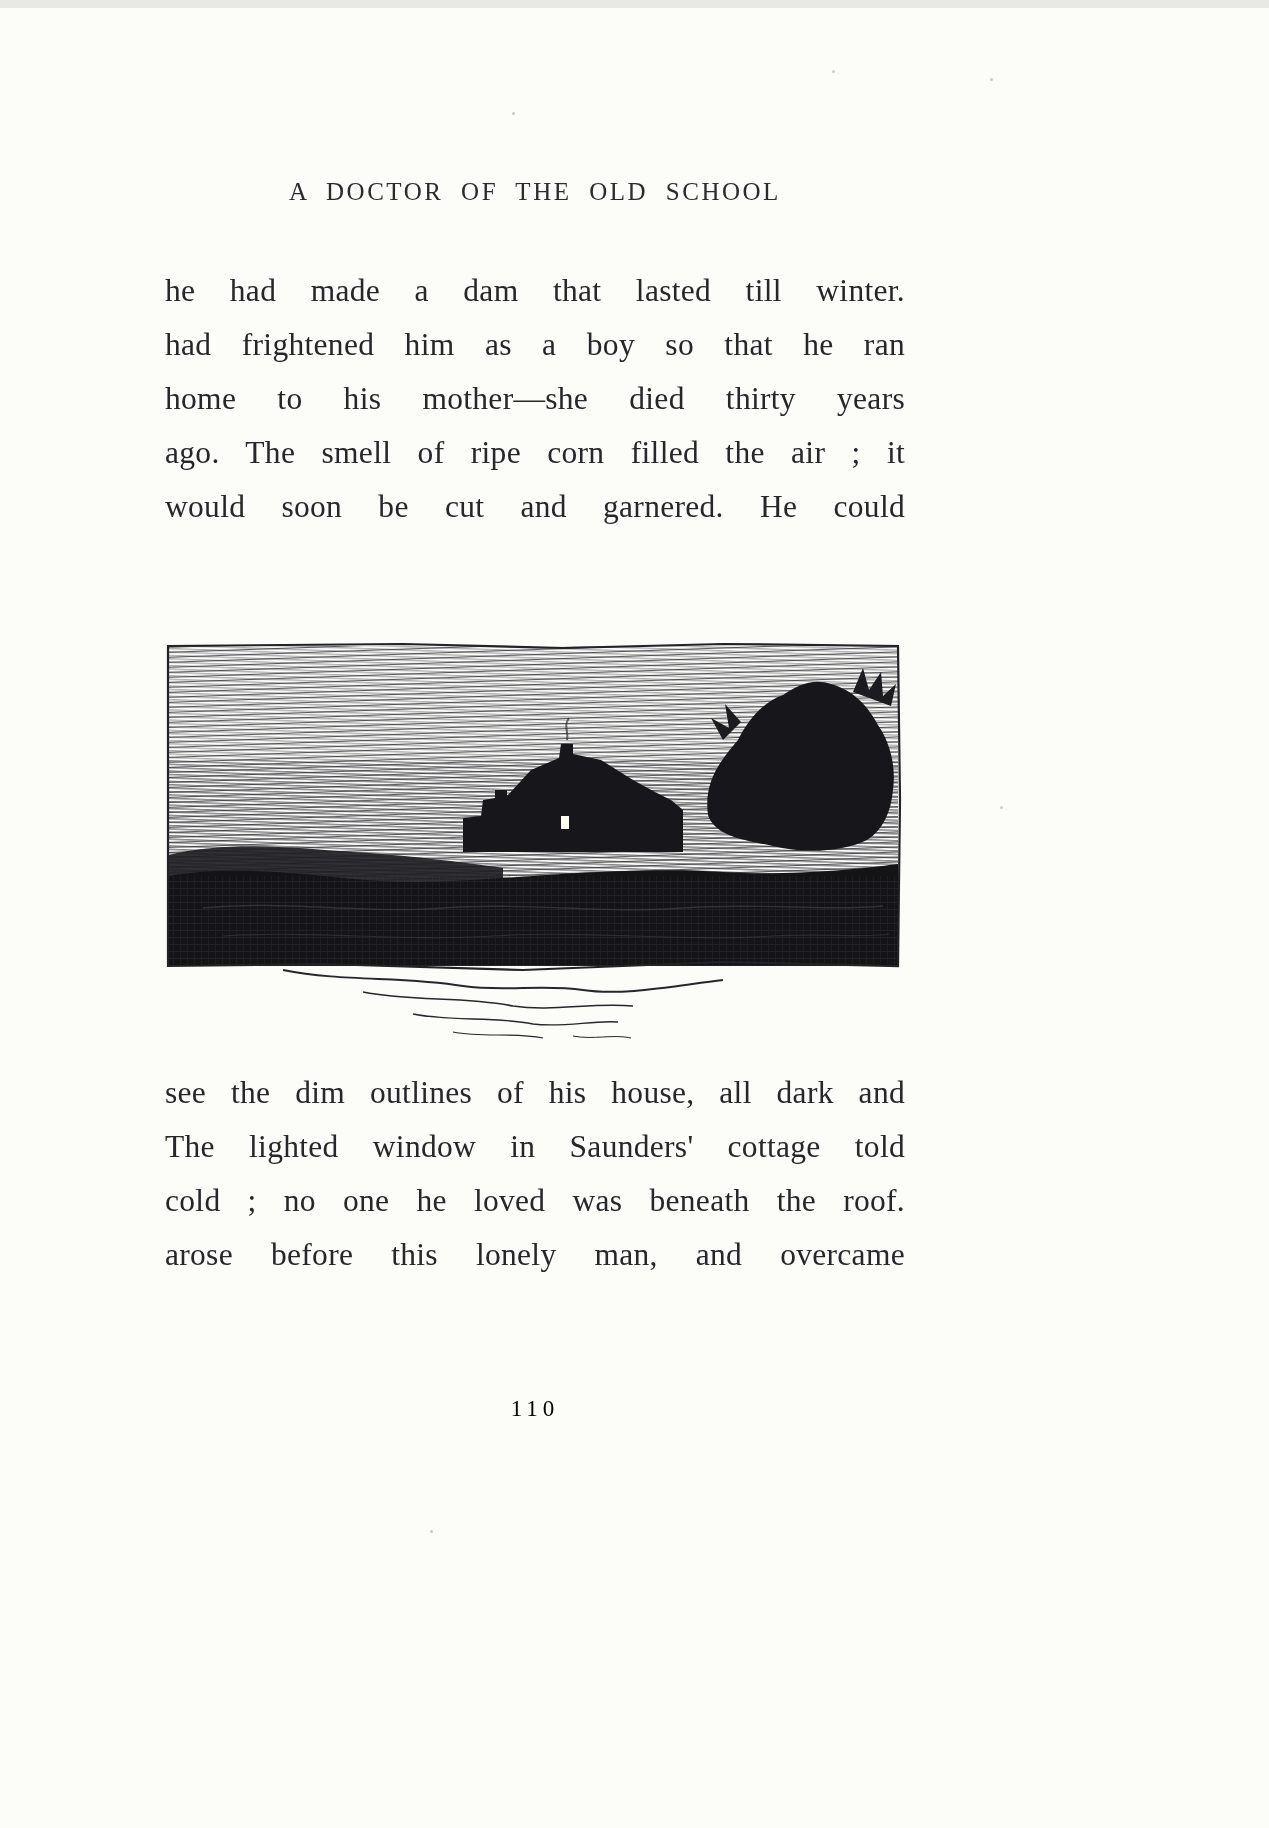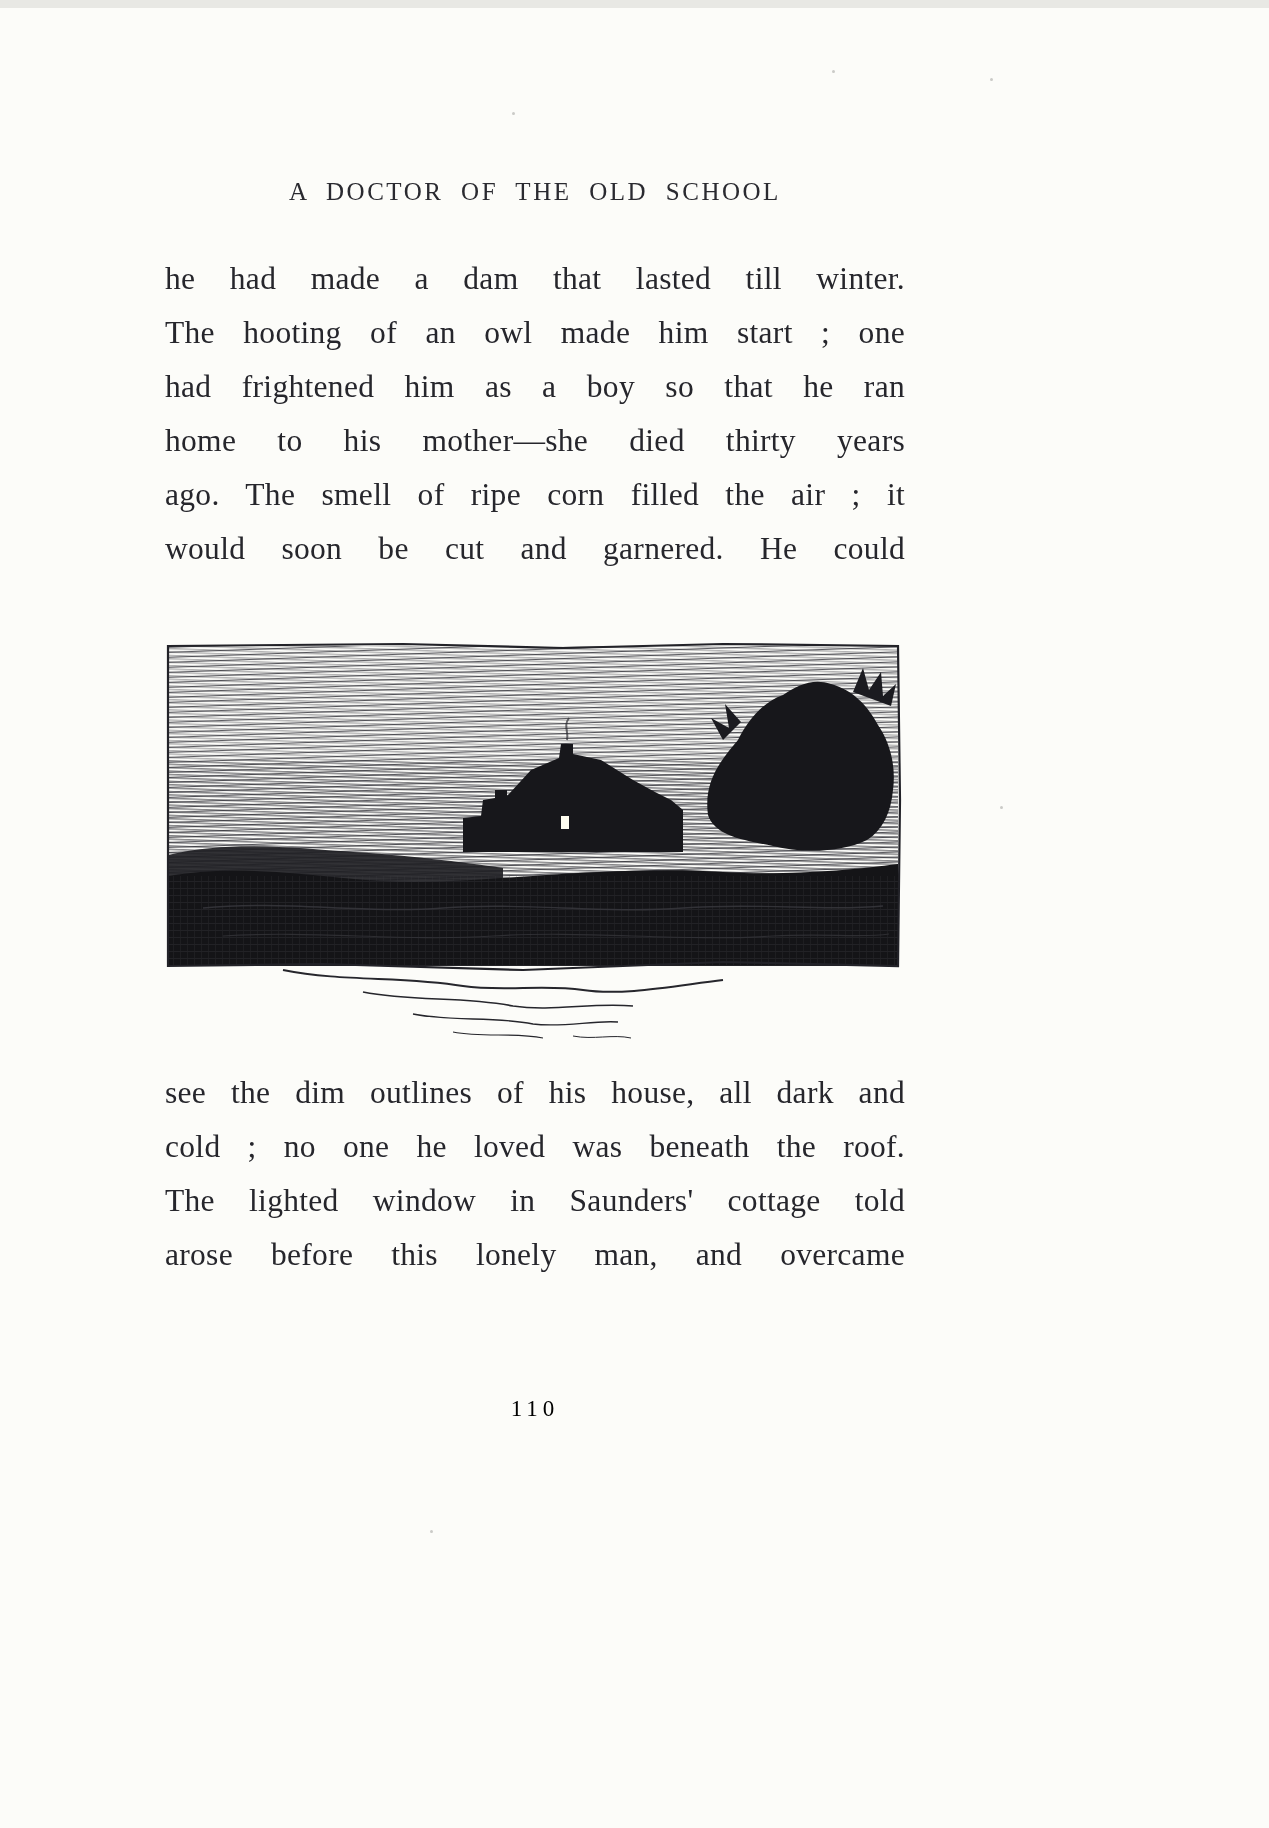--- a/index.html
+++ b/index.html
@@ -28,21 +28,21 @@
   }
   .paragraph .line{
     text-align:justify;
     text-align-last:justify;
     -moz-text-align-last:justify;
     line-height:54px;
     height:54px;
     white-space:nowrap0; 
     letter-spacing:0.3px;
   }
-  .para-top{top:244px;}
+  .para-top{top:256px;}
   .para-bottom{top:1058px;}
   .illustration-wrap{
     position:absolute;
     left:163px;top:632px;
     width:742px;height:406px;
   }
   .page-number{
     position:absolute;
     left:165px;top:1388px;width:740px;
     text-align:center;
@@ -55,21 +55,20 @@
 </style>
 </head>
 <body>
 
 <div class="page">
 
   <div class="running-header">A DOCTOR OF THE OLD SCHOOL</div>
 
   <div class="paragraph para-top">
     <div class="line">he had made a dam that lasted till winter.</div>
-    <div class="line">The hooting of an owl made him start ; one</div>
     <div class="line">had frightened him as a boy so that he ran</div>
     <div class="line">home to his mother—she died thirty years</div>
     <div class="line">ago. The smell of ripe corn filled the air ; it</div>
     <div class="line">would soon be cut and garnered. He could</div>
   </div>
 
   <div class="illustration-wrap" title="Dark ink engraving of a cottage with a single lighted window, trees to the right, under a hatched evening sky">
     <svg width="742" height="406" viewBox="0 0 742 406" xmlns="http://www.w3.org/2000/svg">
       <defs>
         <pattern id="hA" width="6" height="5" patternUnits="userSpaceOnUse" patternTransform="rotate(-2)">
@@ -116,22 +115,22 @@
       <path d="M120,330 C180,342 240,336 300,346 C340,352 380,344 420,350 C460,356 510,346 560,340" stroke="#26262c" stroke-width="2" fill="none"></path>
       <path d="M200,352 C250,362 300,356 350,366 C390,372 430,362 470,366" stroke="#26262c" stroke-width="1.6" fill="none"></path>
       <path d="M250,374 C290,382 330,376 370,384 C400,388 430,380 455,382" stroke="#26262c" stroke-width="1.3" fill="none"></path>
       <path d="M290,392 C320,398 350,392 380,398" stroke="#26262c" stroke-width="1.1" fill="none"></path>
       <path d="M410,396 C430,400 450,394 468,398" stroke="#26262c" stroke-width="1" fill="none"></path>
     </svg>
   </div>
 
   <div class="paragraph para-bottom">
     <div class="line">see the dim outlines of his house, all dark and</div>
+    <div class="line">The lighted window in Saunders' cottage told</div>
     <div class="line">cold ; no one he loved was beneath the roof.</div>
-    <div class="line">The lighted window in Saunders' cottage told</div>
     <div class="line">arose before this lonely man, and overcame</div>
   </div>
 
   <div class="page-number">110</div>
 
   <div class="speck" style="left:832px;top:62px;width:3px;height:3px;"></div>
   <div class="speck" style="left:990px;top:70px;width:3px;height:3px;"></div>
   <div class="speck" style="left:512px;top:104px;width:3px;height:3px;"></div>
   <div class="speck" style="left:1000px;top:798px;width:3px;height:3px;"></div>
   <div class="speck" style="left:430px;top:1522px;width:3px;height:3px;"></div>

